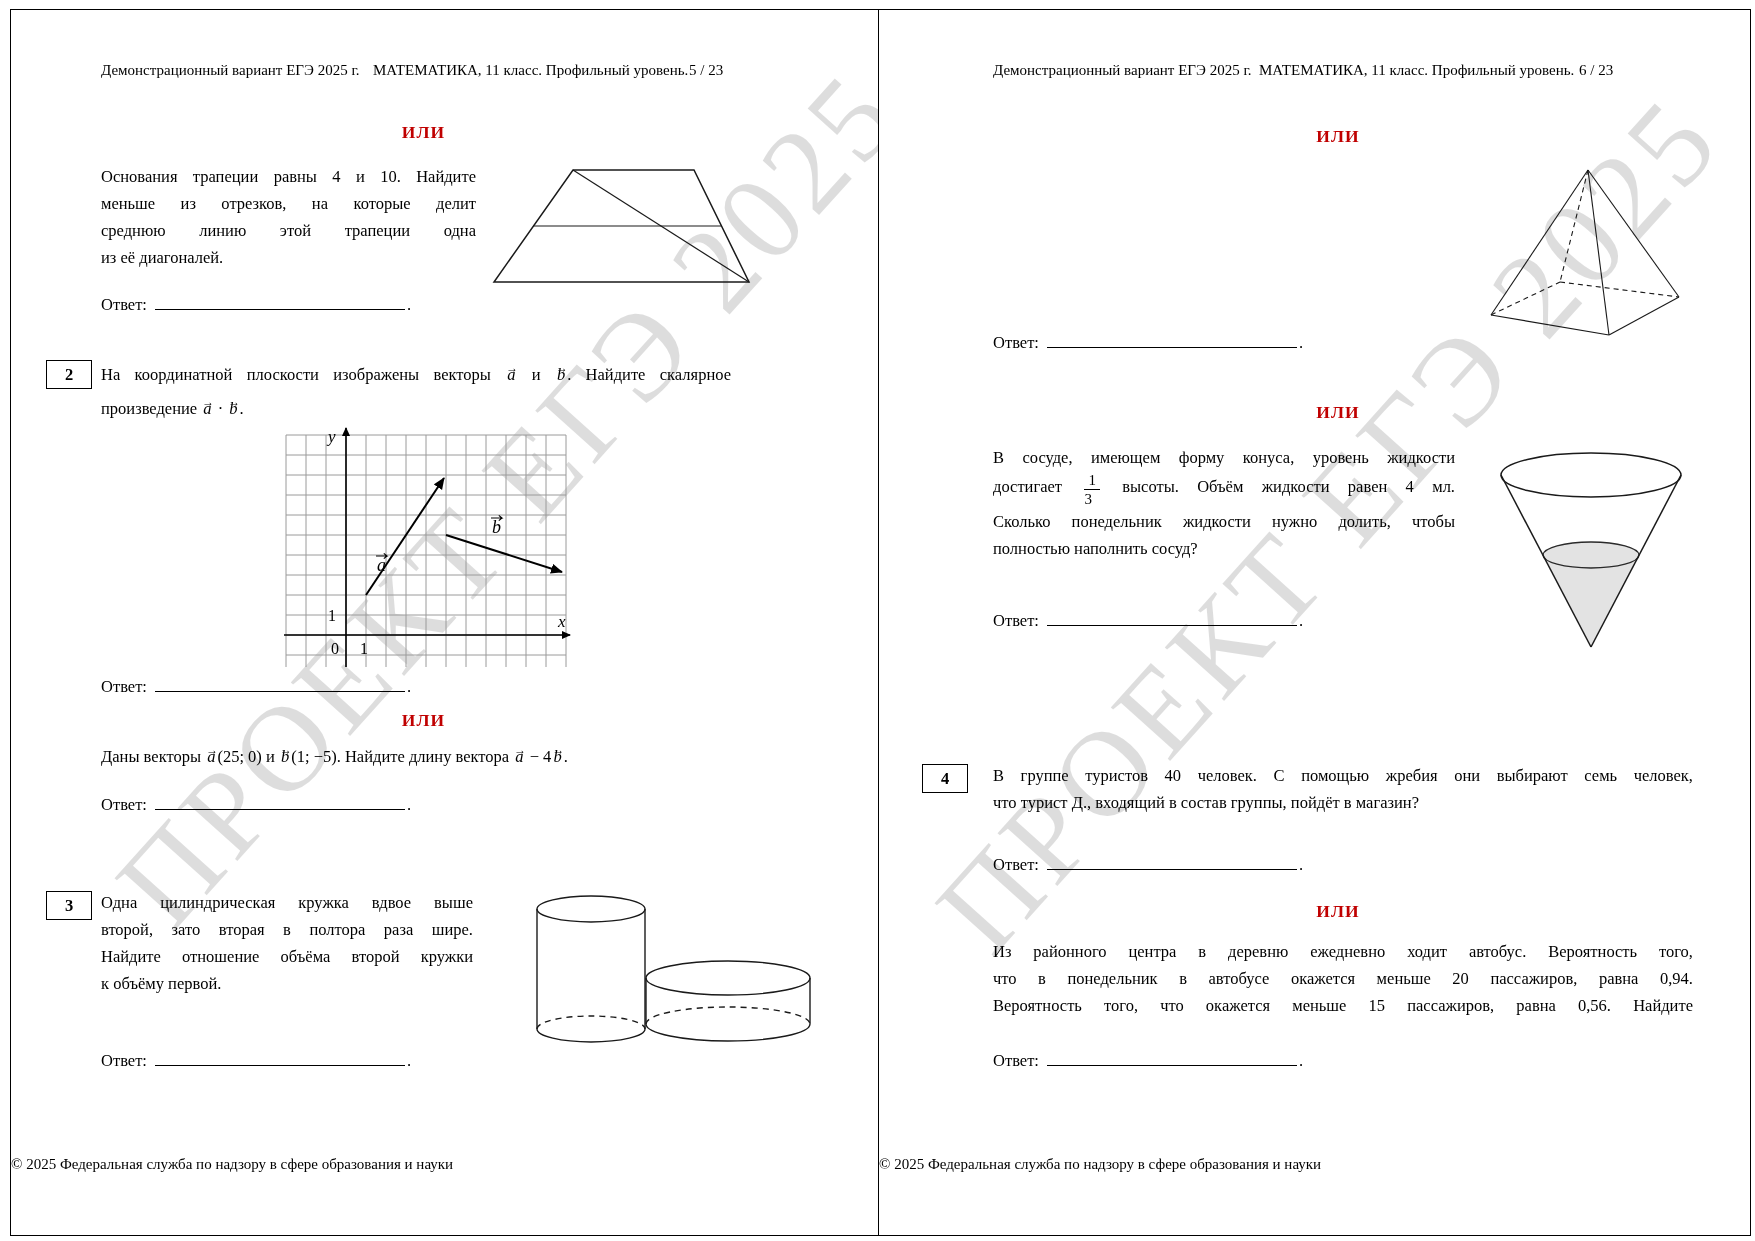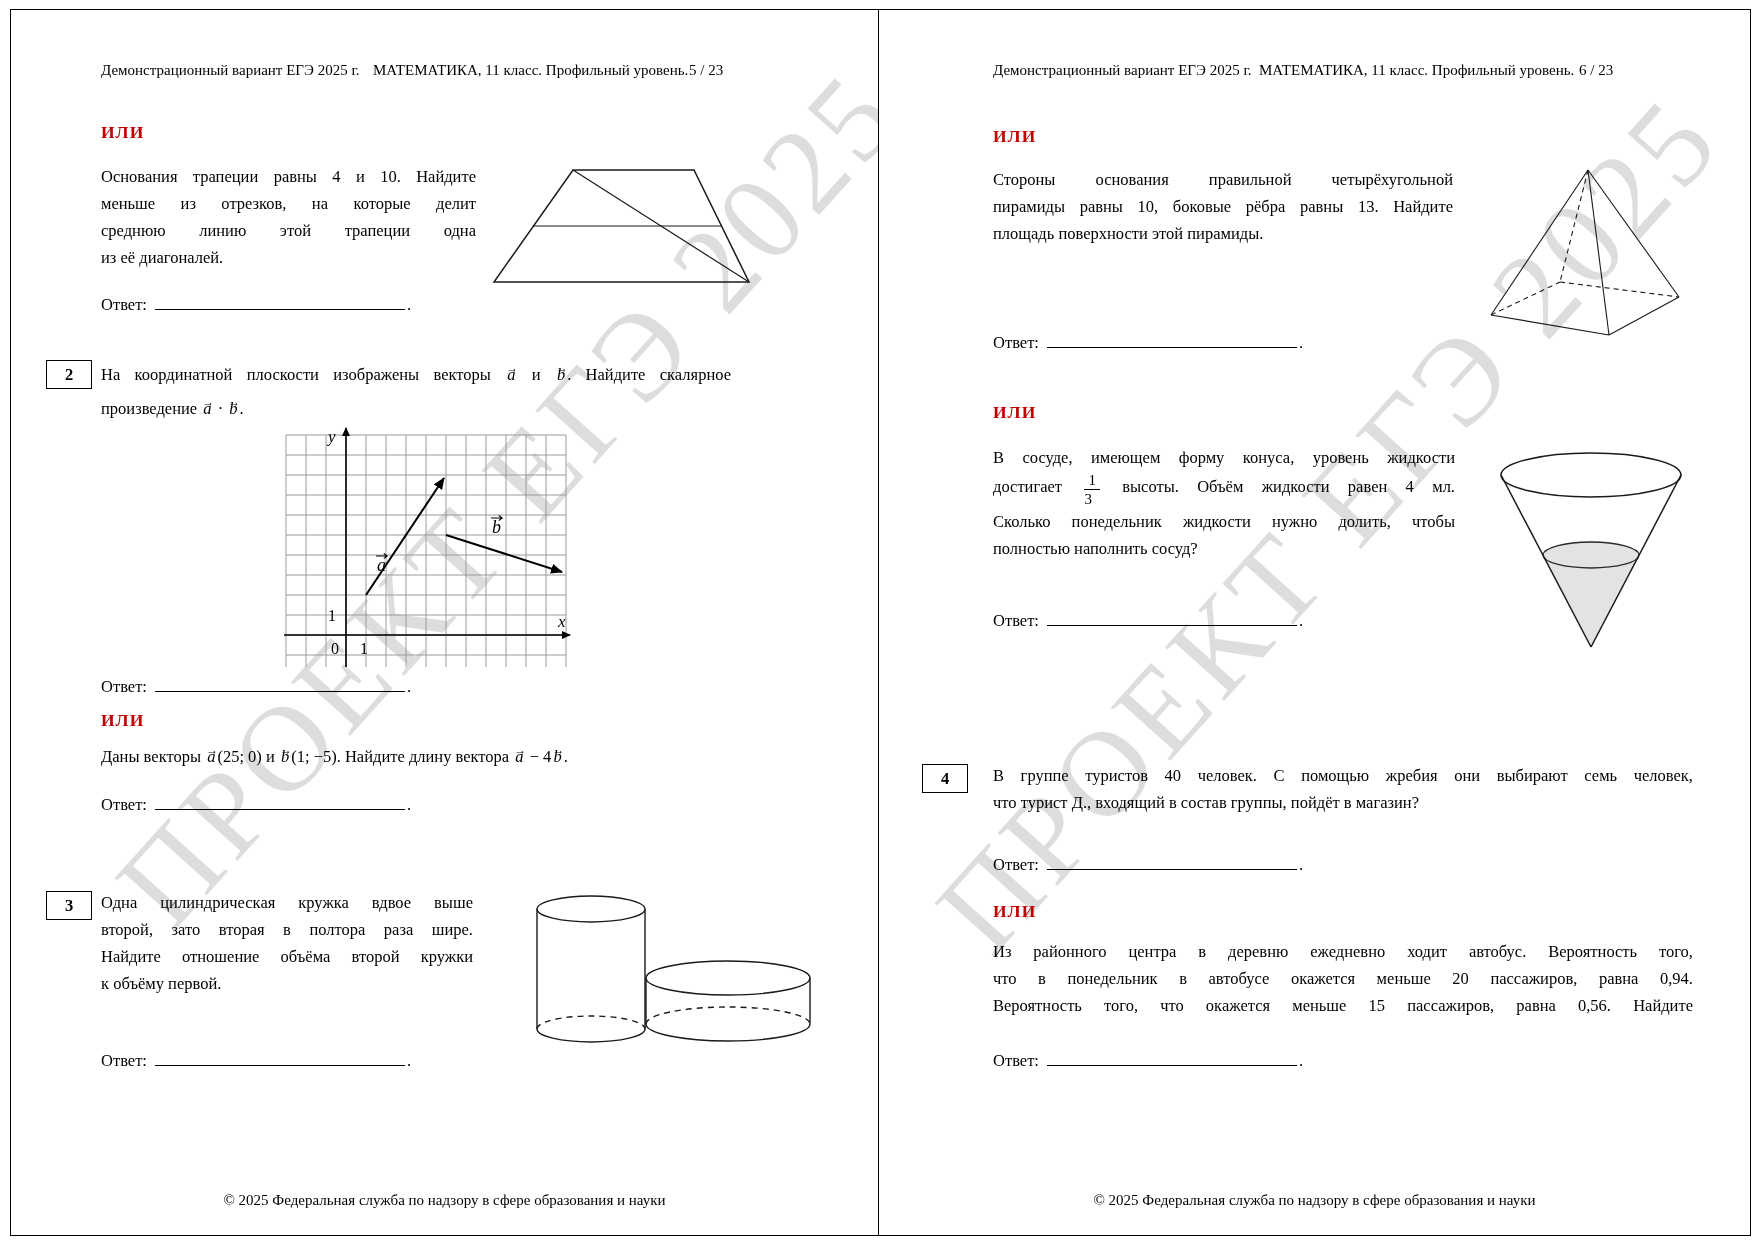--- a/index.html
+++ b/index.html
@@ -7,33 +7,33 @@
   .sheet{position:relative;width:1755px;height:1241px;background:#fff;overflow:hidden;}
   .page{position:absolute;top:9px;height:1227px;background:#fff;border:1px solid #000;
         box-sizing:border-box;overflow:hidden;}
   #pageL{left:10px;width:869px;}
   #pageR{left:878px;width:873px;}
   .wm{position:absolute;left:0;top:0;white-space:nowrap;font-size:122px;letter-spacing:6px;
       color:#000;opacity:.13;transform-origin:0 0;pointer-events:none;}
   #pageL .wm{transform:translate(78px,850px) rotate(-48deg);}
   #pageR .wm{transform:translate(30px,875px) rotate(-48deg);}
   .hdr span{position:absolute;top:52px;font-size:15px;white-space:nowrap;}
-  .or{position:absolute;color:#c00000;font-weight:bold;font-size:17.5px;text-align:left;
+  .or{position:absolute;color:#c00000;font-weight:bold;font-size:17.5px;text-align:center;
       letter-spacing:1px;}
   .para{position:absolute;font-size:16.5px;}
   .pline{white-space:nowrap;text-align:justify;text-align-last:justify;line-height:27px;min-height:27px;}
   .pline.last{text-align-last:left;}
   .mathp .pline{line-height:34px;}
   .mathp{padding-top:4px;}
   .numbox{position:absolute;width:44px;height:27px;border:1.6px solid #000;font-weight:bold;
       font-size:16.5px;text-align:center;line-height:27px;background:#fff;}
   .answer{position:absolute;font-size:16.5px;white-space:nowrap;}
   .blank{display:inline-block;width:250px;border-bottom:1.4px solid #000;height:15px;
       margin-left:8px;margin-right:2px;}
-  .footer{position:absolute;left:0;width:100%;text-align:center;top:1146px;font-size:15px;margin-top:36px;}
+  .footer{position:absolute;left:0;width:100%;top:1146px;font-size:15px;}
   .fig{position:absolute;}
   svg{font-family:"Liberation Serif",serif;}
   .vec{display:inline-block;position:relative;font-style:italic;padding:0 2px;}
   .vec .va{position:absolute;left:1px;top:-0.60em;font-size:0.72em;font-style:normal;}
   .frac{display:inline-block;vertical-align:-0.70em;text-align:center;margin:0 4px;}
   .frac .fn{display:block;border-bottom:1.3px solid #000;padding:0 4px;font-size:15px;line-height:18px;}
   .frac .fd{display:block;font-size:15px;line-height:18px;}
 </style>
 </head>
 <body>
@@ -148,25 +148,20 @@
     <div class="wm">ПРОЕКТ ЕГЭ 2025</div>
 
     <div class="hdr">
       <span style="left:114px">Демонстрационный вариант ЕГЭ 2025 г.</span>
       <span style="left:380px">МАТЕМАТИКА, 11 класс. Профильный уровень.</span>
       <span style="left:700px">6 / 23</span>
     </div>
 
     <div class="or" style="left:114px;top:116px;width:690px">ИЛИ</div>
 
-    <div class="para" style="left:114px;top:156px;width:460px">
-        <div class="pline">Стороны основания правильной четырёхугольной</div>
-        <div class="pline">пирамиды равны 10, боковые рёбра равны 13. Найдите</div>
-        <div class="pline last">площадь поверхности этой пирамиды.</div>
-      </div>
 
     <svg class="fig" style="left:595px;top:150px" width="245" height="195" viewBox="0 0 245 195">
       <g stroke="#1a1a1a" stroke-width="1.1" fill="none">
         <line x1="114" y1="10" x2="17" y2="155"></line>
         <line x1="114" y1="10" x2="205" y2="137"></line>
         <line x1="114" y1="10" x2="135" y2="175"></line>
         <line x1="17" y1="155" x2="135" y2="175"></line>
         <line x1="135" y1="175" x2="205" y2="137"></line>
         <line x1="114" y1="10" x2="86" y2="122" stroke-dasharray="5 4"></line>
         <line x1="17" y1="155" x2="86" y2="122" stroke-dasharray="5 4"></line>

